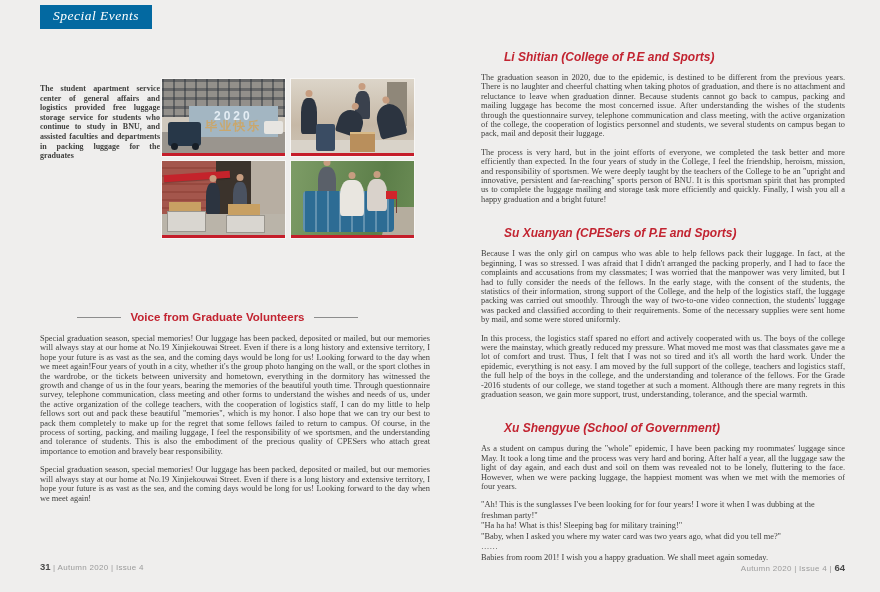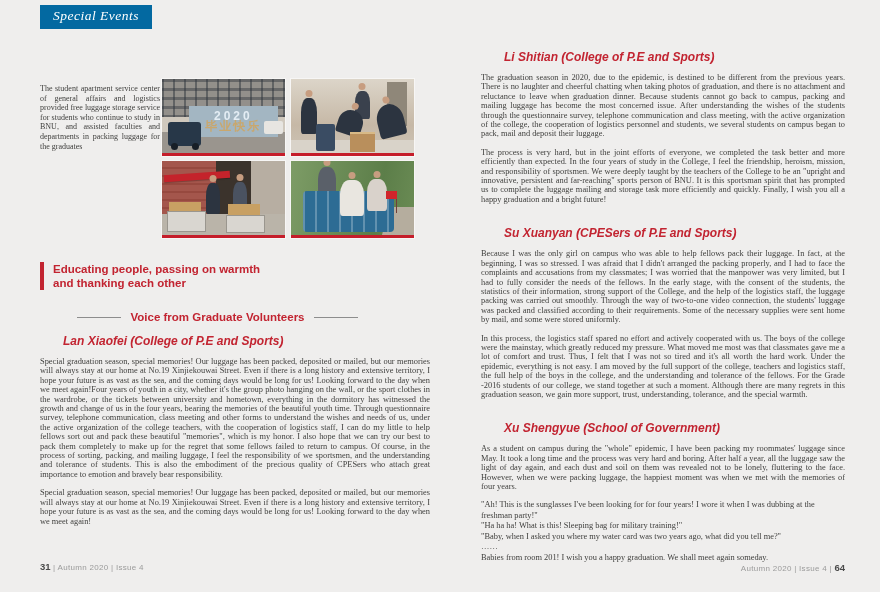--- a/index.html
+++ b/index.html
@@ -21,21 +21,21 @@
   .heading-row .heading-text {
     font-family:"Liberation Sans", sans-serif; font-weight:bold; font-size:11.5px;
     color:#c22431; white-space:nowrap;
   }
   .hr-general { left:84px; top:57px; width:276px; }
   .hr-voice   { left:77px; top:311px; width:281px; }
 
   
   .intro {
     position:absolute; left:40px; top:84px; width:120px; margin:0;
-    font-size:8px; line-height:9.6px; text-align:justify; color:#41413f;
+    font-size:8px; line-height:9.6px; text-align:justify; color:#41413f;font-weight:bold;
   }
 
   .photo-grid {
     position:absolute; left:162px; top:79px; width:252px;
     display:grid; grid-template-columns:123px 123px; gap:5px 6px;
   }
   .photo {
     position:relative; height:74px; overflow:hidden;
     border-bottom:3px solid #c51d2a; box-shadow:0 0 0 1px #f7f6f5;
     background:#cfc8bd;
@@ -189,36 +189,28 @@
       <div class="p4-path"></div>
       <div class="fig p4-fig-back"></div>
       <div class="p4-cart"></div>
       <div class="fig p4-fig-driver"></div>
       <div class="fig p4-fig-passenger"></div>
       <div class="p4-pole"></div>
       <div class="p4-flag"></div>
     </div>
   </div>
 
-  <div class="pull-quote">
-    <span class="quote-bar"></span>
-    <div class="quote-text">
-      <div>Educating people, passing on warmth</div>
-      <div>and thanking each other</div>
-    </div>
-  </div>
 
   <div class="heading-row hr-voice">
     <span class="rule"></span>
     <span class="heading-text">Voice from Graduate Volunteers</span>
     <span class="rule"></span>
   </div>
 
   <div class="article-left">
-    <h3 class="author">Lan Xiaofei (College of P.E and Sports)</h3>
     <p class="body-para">Special graduation season, special memories! Our luggage has been packed, deposited or mailed, but our memories will always stay at our home at No.19 Xinjiekouwai Street. Even if there is a long history and extensive territory, I hope your future is as vast as the sea, and the coming days would be long for us! Looking forward to the day when we meet again!Four years of youth in a city, whether it's the group photo hanging on the wall, or the sport clothes in the wardrobe, or the tickets between university and hometown, everything in the dormitory has witnessed the growth and change of us in the four years, bearing the memories of the beautiful youth time. Through questionnaire survey, telephone communication, class meeting and other forms to understand the wishes and needs of us, under the active organization of the college teachers, with the cooperation of logistics staff, I can do my little to help fellows sort out and pack these beautiful "memories", which is my honor. I also hope that we can try our best to pack them completely to make up for the regret that some fellows failed to return to campus. Of course, in the process of sorting, packing, and mailing luggage, I feel the responsibility of we sportsmen, and the understanding and tolerance of students. This is also the embodiment of the precious quality of CPESers who attach great importance to emotion and bravely bear responsibility.</p>
     <p class="body-para">Special graduation season, special memories! Our luggage has been packed, deposited or mailed, but our memories will always stay at our home at No.19 Xinjiekouwai Street. Even if there is a long history and extensive territory, I hope your future is as vast as the sea, and the coming days would be long for us! Looking forward to the day when we meet again!</p>
   </div>
 
   <div class="page-right">
 
     <div class="article">
       <h3 class="author">Li Shitian (College of P.E and Sports)</h3>
       <p class="body-para">The graduation season in 2020, due to the epidemic, is destined to be different from the previous years. There is no laughter and cheerful chatting when taking photos of graduation, and there is no attachment and reluctance to leave when graduation dinner. Because students cannot go back to campus, packing and mailing luggage has become the most concerned issue. After understanding the wishes of the students through the questionnaire survey, telephone communication and class meeting, with the active organization of the college, the cooperation of logistics personnel and students, we several students on campus began to pack, mail and deposit their luggage.</p>
       <p class="body-para">The process is very hard, but in the joint efforts of everyone, we completed the task better and more efficiently than expected. In the four years of study in the College, I feel the friendship, heroism, mission, and responsibility of sportsmen. We were deeply taught by the teachers of the College to be an "upright and innovative, persistent and far-reaching" sports person of BNU. It is this sportsman spirit that has prompted us to complete the luggage mailing and storage task more efficiently and quickly. Finally, I wish you all a happy graduation and a bright future!</p>

